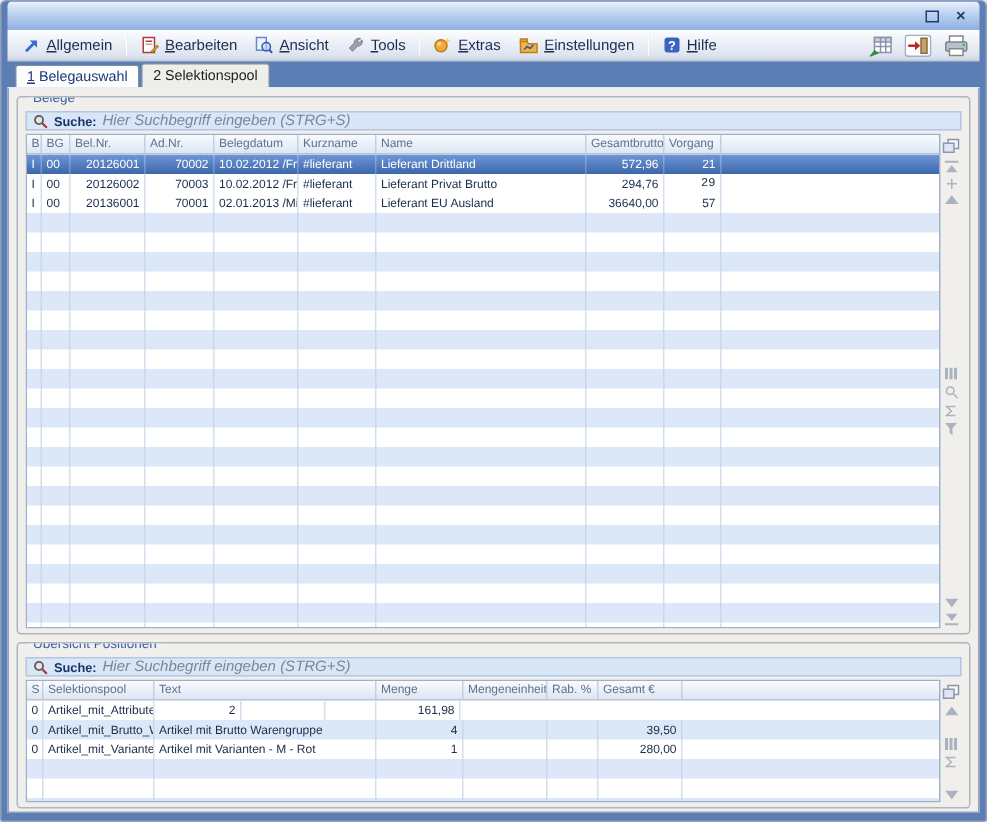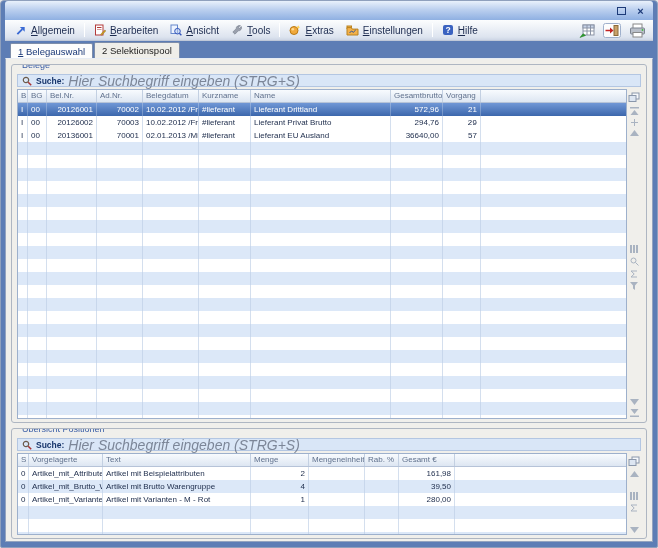--- a/index.html
+++ b/index.html
@@ -39,21 +39,21 @@
   .groupbox { position:relative; border:1px solid #aeb6c2; border-radius:3px;
     padding:9px 5px 3px; margin:2px 2px 0; display:flex; flex-direction:column; overflow:hidden; }
   .groupbox.grow { flex:1;justify-content:center; }
   .groupbox.fixed { flex:none; height:111px; margin-top:5px; }
   .glabel { position:absolute; top:-1px; left:7px; transform:translateY(-40%);
     background:#f0efeb; padding:0 3px; font-size:9px; color:#3a5ea6; }
   
   .search { height:13px; flex:none; background:#d9e6f7; border:1px solid #b3c6e2;
     display:flex; align-items:center; gap:4px; padding:0 4px; margin-bottom:2px; cursor:text; }
   .search b { font-size:8.5px; color:#17356b; }
-  .search i { font-size:14px; color:#7c8698; font-style:italic; }
+  .search i { font-size:10px; color:#7c8698; font-style:italic; }
   
   .gridwrap { flex:1; display:flex; overflow:hidden; }
   .grid { flex:1; border:1px solid #9db0cc; background:#fff; display:flex;
     flex-direction:column; overflow:hidden; }
   .ghead { height:13px; flex:none; display:flex;
     background:linear-gradient(#f8fbfe, #dde6f2); border-bottom:1px solid #b6c3d8;
     color:#60718d; font-size:8px; }
   .ghead .cell { border-right:1px solid #c3d0e2; line-height:12px; }
   .grow-line { height:13px; flex:none; display:flex; font-size:8px; color:#1c2b4a; cursor:default; }
   .grow-line .cell { line-height:13px; border-right:1px solid #d4dfee; }
@@ -602,33 +602,32 @@
               <line x1="6.2" y1="6.2" x2="9.2" y2="9.2" stroke="#aa3333" stroke-width="1.5"></line>
             </svg>
           </span>
         <b>Suche:</b>
         <i>Hier Suchbegriff eingeben (STRG+S)</i>
       </div>
       <div class="gridwrap">
         <div class="grid">
           <div class="ghead" id="positionen-head">
               <span class="cell" style="width: 11px;">S</span>
-              <span class="cell" style="width: 74px;">Vorgelagerte</span>
+              <span class="cell" style="width: 74px;">Selektionspool</span>
               <span class="cell" style="width: 148px;">Text</span>
               <span class="cell" style="width: 58px;">Menge</span>
               <span class="cell" style="width: 56px;">Mengeneinheit</span>
               <span class="cell" style="width: 34px;">Rab. %</span>
               <span class="cell" style="width: 56px;">Gesamt €</span>
               <span class="cell fill"></span>
             </div>
           <div style="flex:1;overflow:hidden;display:flex;flex-direction:column;" id="positionen-body">
               <div class="grow-line">
                 <span class="cell" style="width: 11px;">0</span>
                 <span class="cell" style="width: 74px;">Artikel_mit_Attributen</span>
-                <span class="cell" style="width: 148px;">Artikel mit Beispielattributen</span>
                 <span class="cell num" style="width: 58px;">2</span>
                 <span class="cell" style="width: 56px;"></span>
                 <span class="cell" style="width: 34px;"></span>
                 <span class="cell num" style="width: 56px;">161,98</span>
                 <span class="cell fill"></span>
               </div>
               <div class="grow-line stripe">
                 <span class="cell" style="width: 11px;">0</span>
                 <span class="cell" style="width: 74px;">Artikel_mit_Brutto_W</span>
                 <span class="cell" style="width: 148px;">Artikel mit Brutto Warengruppe</span>

